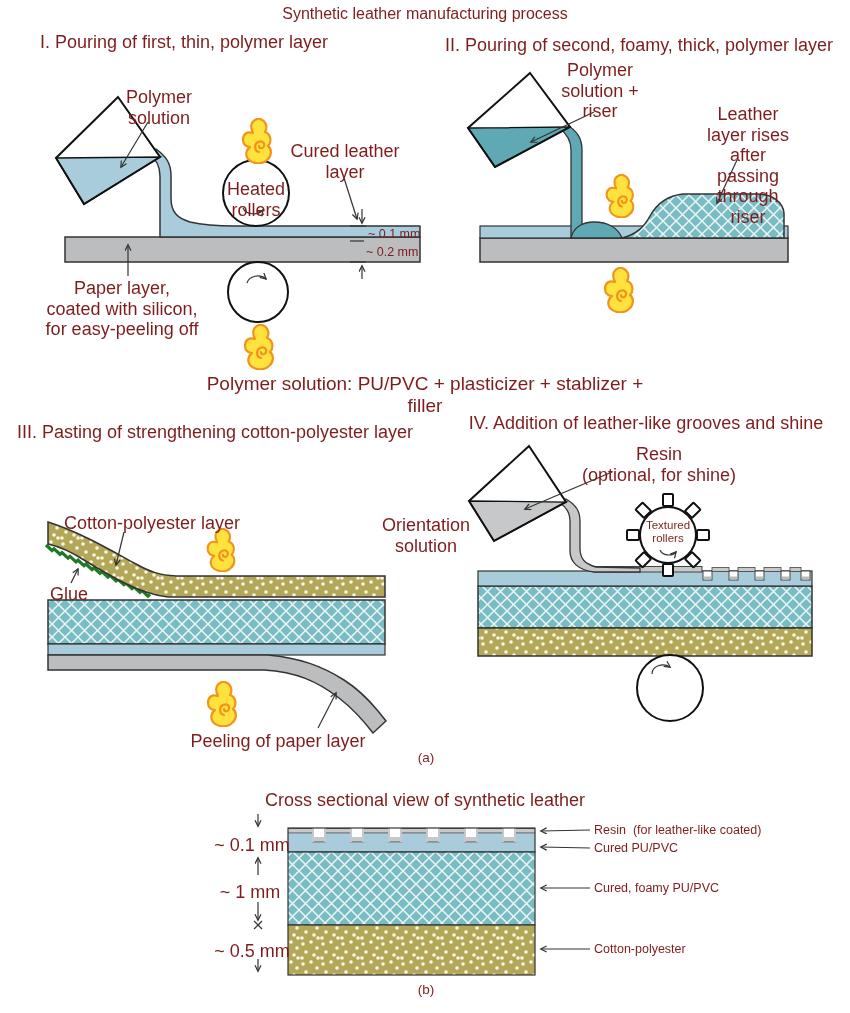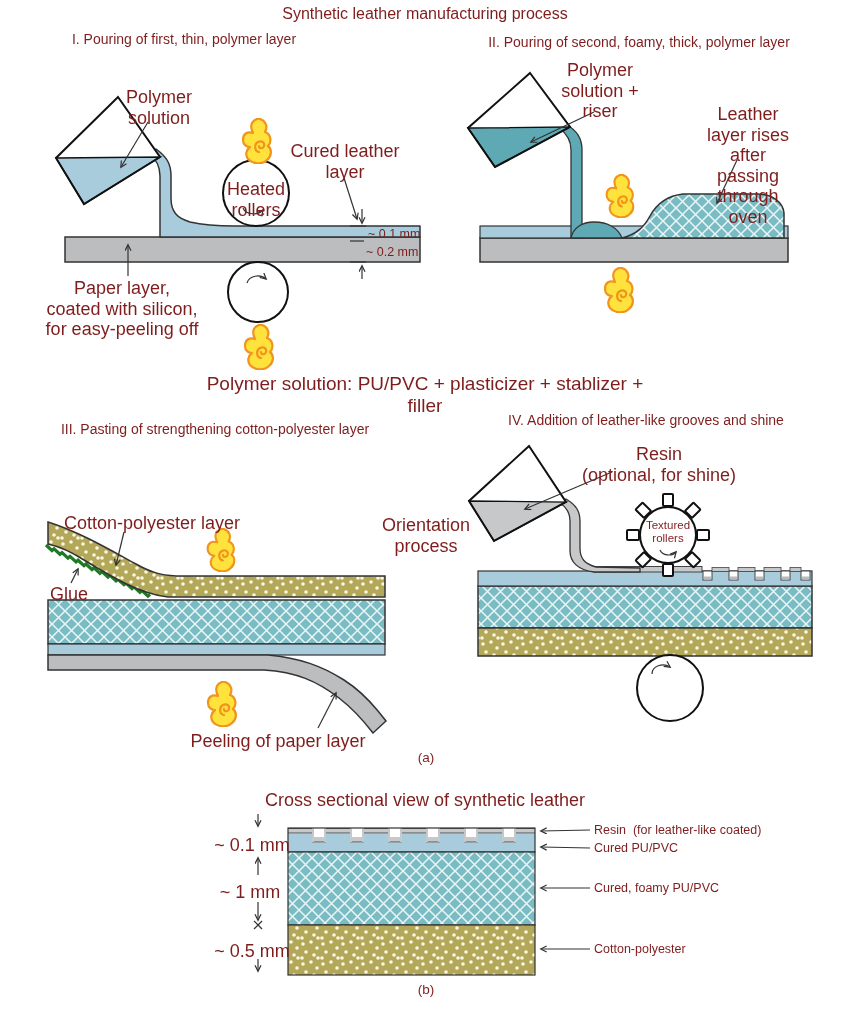--- a/index.html
+++ b/index.html
@@ -3,21 +3,21 @@
 <meta charset="utf-8">
 <style>
   html,body{margin:0;padding:0;background:#fff;}
   .page{position:relative;width:794px;height:1013px;background:#ffffff;
         font-family:"Liberation Sans",sans-serif;color:#7f1d1d;overflow:hidden;padding-left:41px;}
   svg.art{position:absolute;left:0;top:0;}
   .lbl{position:absolute;transform:translateX(-50%);text-align:center;
        font-size:18px;line-height:1.14;white-space:pre-line;}
   .lbl-left{position:absolute;font-size:12.5px;line-height:1.14;white-space:pre;}
   .h1{font-size:16px;}
-  .h2{font-size:14px;}
+  .h2{font-size:18px;}
   .mid{font-size:19px;}
   .cap{font-size:13.5px;}
   .tiny{font-size:11.5px;}
   .cs-title{font-size:18px;}
 </style>
 </head>
 <body>
 
 <div class="page">
 
@@ -229,35 +229,35 @@
   <div class="lbl-left" style="left:366px;top:245px;">~ 0.2 mm</div>
   <div class="lbl" style="left:122px;top:278px;">Paper layer,
 coated with silicon,
 for easy-peeling off</div>
 
   <div class="lbl" style="left:600px;top:60px;">Polymer
 solution +
 riser</div>
   <div class="lbl" style="left:748px;top:104px;">Leather layer rises
 after passing through
-oven</div>
+riser</div>
 
   <div class="lbl mid" style="left:425px;top:373px;width:460px;">Polymer solution: PU/PVC + plasticizer + stablizer + filler</div>
 
   <div class="lbl h2" style="left:215px;top:422px;width:400px;">III. Pasting of strengthening cotton-polyester layer</div>
   <div class="lbl h2" style="left:646px;top:413px;width:400px;">IV. Addition of leather-like grooves and shine</div>
 
   <div class="lbl" style="left:152px;top:513px;">Cotton-polyester layer</div>
   <div class="lbl" style="left:69px;top:584px;">Glue</div>
   <div class="lbl" style="left:278px;top:731px;">Peeling of paper layer</div>
 
   <div class="lbl" style="left:659px;top:444px;">Resin
 (optional, for shine)</div>
   <div class="lbl" style="left:426px;top:515px;">Orientation
-process</div>
+solution</div>
   <div class="lbl tiny" style="left:668px;top:519px;">Textured
 rollers</div>
 
   <div class="lbl cap" style="left:426px;top:750px;">(a)</div>
 
   <div class="lbl cs-title" style="left:425px;top:790px;width:400px;">Cross sectional view of synthetic leather</div>
   <div class="lbl" style="left:252px;top:835px;">~ 0.1 mm</div>
   <div class="lbl" style="left:250px;top:882px;">~ 1 mm</div>
   <div class="lbl" style="left:252px;top:941px;">~ 0.5 mm</div>
   <div class="lbl-left" style="left:594px;top:823px;">Resin  (for leather-like coated)</div>

